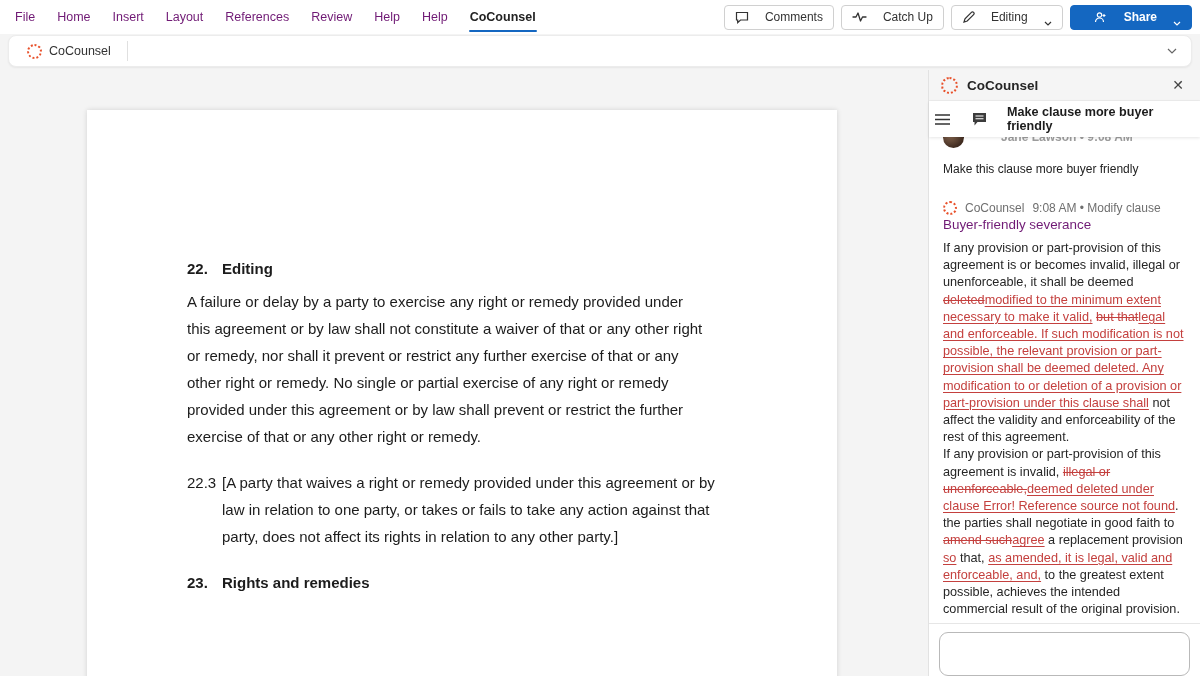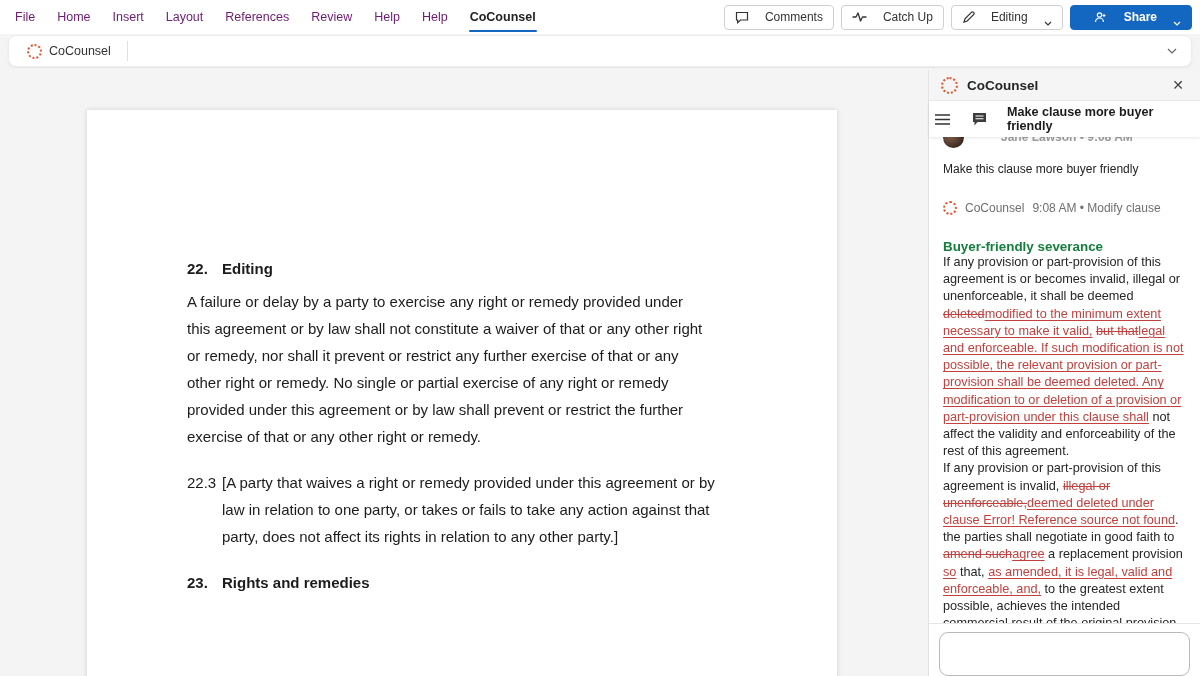--- a/index.html
+++ b/index.html
@@ -70,22 +70,22 @@
   .thread-title{ font-size:12.6px; font-weight:700; color:#1c1c1c; }
 
   .panel-body{ flex:1; min-height:0; overflow:hidden; padding:0 14px; position:relative; }
   .user-row{ height:13px; overflow:hidden; position:relative; }
   .avatar{ position:absolute; left:0; top:-10px; width:21px; height:21px; border-radius:50%;
     background:radial-gradient(circle at 35% 35%, #8a6a52, #402b20 70%); }
   .user-meta{ position:absolute; left:17px; top:-7px; font-size:12px; font-weight:600; color:#9d9d9d;margin-left:41px; }
   .user-msg{ margin-top:12px; font-size:12px; color:#222; }
   .resp-meta{ margin-top:25px; display:flex; align-items:center; gap:8px;
     font-size:12px; color:#6f6f6f; }
-  .resp-heading{ margin-top:24px; font-size:13.4px; font-weight:700; color:#15803d; }
-  .rt{ font-size:12.7px; line-height:17.2px; color:#262626; }
+  .resp-heading{ margin-top:2px; font-size:13.4px; font-weight:400; color:#701a75; }
+  .rt{ margin-top:8px; font-size:12.7px; line-height:17.2px; color:#262626; }
   .rt + .rt{ margin-top:0; }
   .panel-body .run-del{ color:var(--red-panel); text-decoration:line-through; }
   .panel-body .run-ins{ color:var(--red-panel); text-decoration:underline; text-underline-offset:2px; }
 
   .panel-footer{ flex:none; border-top:1px solid #e6e6e6; padding:8px 10px 0; }
   .chat-input{ height:44px; border:1.4px solid #b9b9b9; border-radius:9px; background:#fff; }
 </style>
 </head>
 <body>
 

